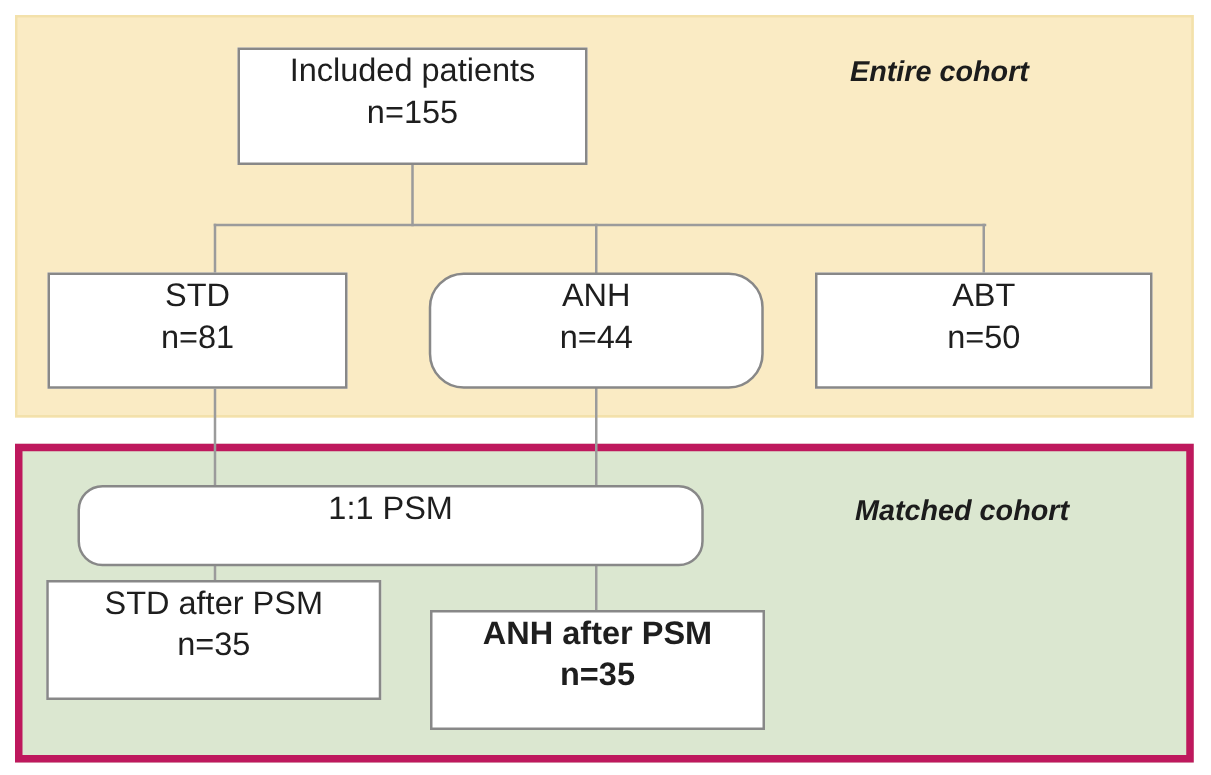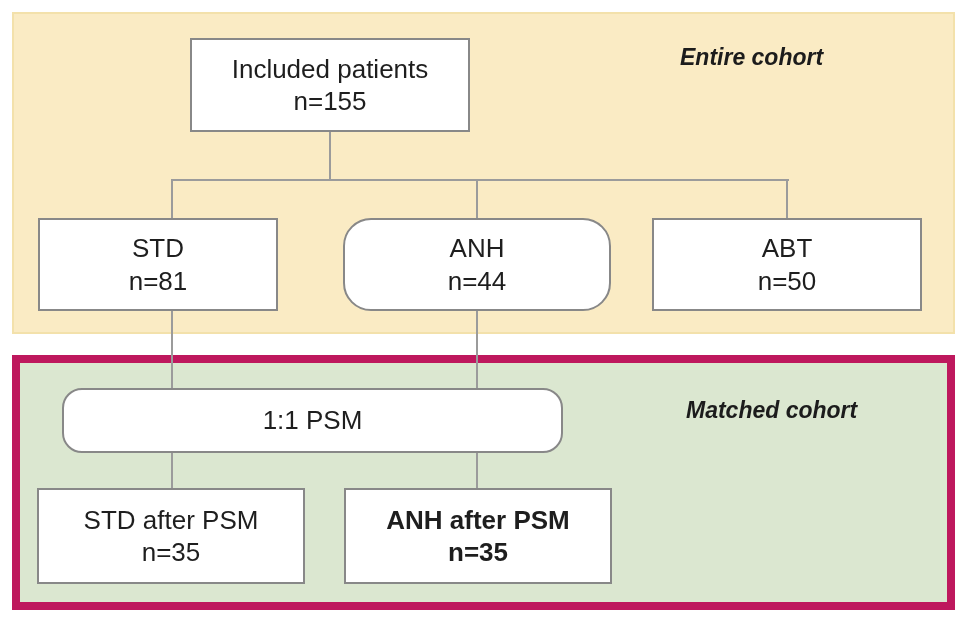--- a/index.html
+++ b/index.html
@@ -22,21 +22,21 @@
   .panel-entire {
     left: 12px; top: 12px;
     width: 943px; height: 322px;
     background: #faebc4;
     border: 2px solid #f3e1ab;
   }
   .panel-matched {
     left: 12px; top: 355px;
     width: 943px; height: 255px;
     background: #dbe7d0;
-    border: 8px solid #be185d;
+    border: 6px solid #be185d;
   }
   .panel-label {
     position: absolute;
     font-size: 23px;
     font-weight: bold;
     font-style: italic;
     color: #1c1c1c;
     white-space: nowrap;
   }
   .panel-entire .panel-label { left: 666px; top: 30px; }
@@ -46,32 +46,31 @@
     background: #9b9b9b;
   }
   .box {
     position: absolute;
     box-sizing: border-box;
     background: #ffffff;
     border: 2px solid #888888;
     display: flex;
     flex-direction: column;
     align-items: center;
-    justify-content: center;
     text-align: center;
     color: #1e1e1e;
     font-size: 26px;
     line-height: 1.25;
   }
   .box-included  { left: 190px; top: 38px;  width: 280px; height: 94px; }
   .box-std       { left: 38px;  top: 218px; width: 240px; height: 93px; }
   .box-anh       { left: 343px; top: 218px; width: 268px; height: 93px; border-radius: 28px; }
   .box-abt       { left: 652px; top: 218px; width: 270px; height: 93px; }
   .box-psm       { left: 62px;  top: 388px; width: 501px; height: 65px; border-radius: 20px; }
-  .box-std-after { left: 37px;  top: 488px; width: 268px; height: 96px; }
+  .box-std-after { left: 37px;  top: 464px; width: 268px; height: 96px; }
   .box-anh-after { left: 344px; top: 488px; width: 268px; height: 96px; font-weight: bold; }
 
   
   .c-included-stem { left: 329px; top: 131px; width: 2px;   height: 50px; }
   .c-branch-bar    { left: 171px; top: 179px; width: 618px; height: 2px;  }
   .c-drop-std      { left: 171px; top: 179px; width: 2px;   height: 41px; }
   .c-drop-anh      { left: 476px; top: 179px; width: 2px;   height: 41px; }
   .c-drop-abt      { left: 786px; top: 179px; width: 2px;   height: 41px; }
   .c-std-to-psm    { left: 171px; top: 309px; width: 2px;   height: 81px; }
   .c-anh-to-psm    { left: 476px; top: 309px; width: 2px;   height: 81px; }

